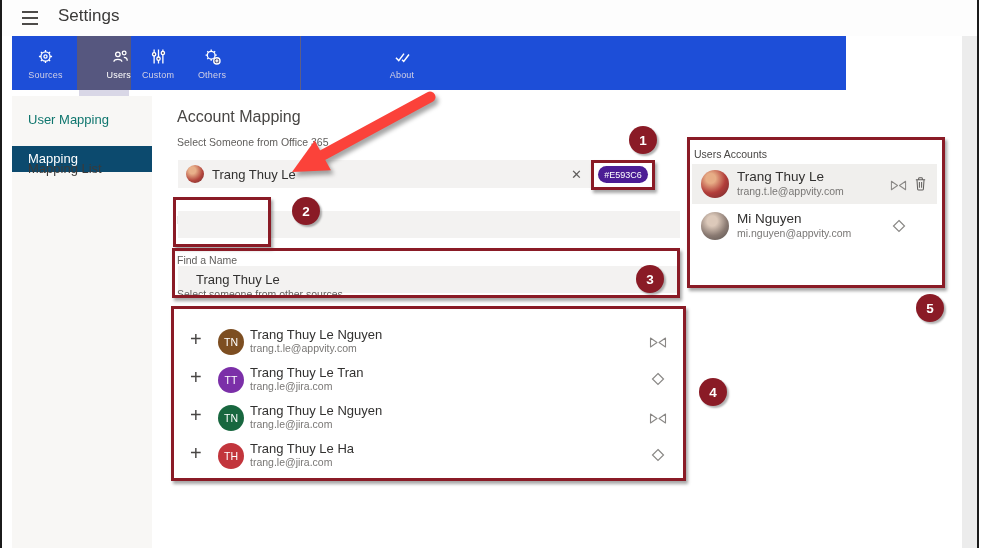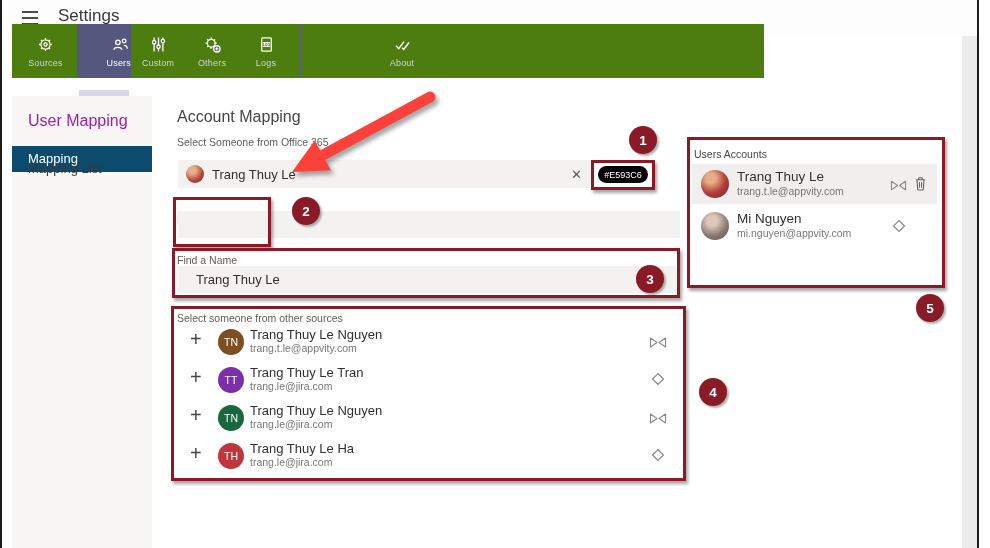--- a/index.html
+++ b/index.html
@@ -9,33 +9,33 @@
 
   
   .edge { background:#1b1b1b; }
   .gutter { background:#ececec; }
   .appheader { left:2px; top:0; width:975px; height:36px; background:#fdfdfd; }
   .hamburger { left:22px; top:11px; width:16px; height:14px; display:flex; flex-direction:column; justify-content:space-between; cursor:pointer; }
   .hamburger i { display:block; height:2px; background:#4d4b49; }
   .apptitle { left:58px; top:6px; font-size:17px; color:#3b3a39; }
 
   
-  .toolbar { left:12px; top:24px; width:752px; height:54px; background:#4d7c0f; }
+  .toolbar { left:12px; top:36px; width:834px; height:54px; background:#1d4ed8; }
   .tab { position:absolute; top:0; height:54px; display:flex; flex-direction:column; align-items:center; justify-content:center; gap:3px; cursor:pointer; }
   .tab .tlabel { font-size:9px; color:#d3d1e4; letter-spacing:.2px; }
   .tab.sel { background:#56577f; }
   .tab.sel .tlabel { color:#fff; }
   .tdivider { position:absolute; left:288px; top:0; width:1px; height:54px; background:#5d5e87; }
   .understrip { left:79px; top:90px; width:50px; height:6px; background:#d9d7e6; }
   .tbicon { display:flex; align-items:center; justify-content:center; }
   .wicon { position:absolute; top:18px; cursor:pointer; }
 
   
   .sidebar { left:12px; top:96px; width:140px; height:452px; background:#f8f7f5; }
-  .sideheading { left:28px; top:112px; font-size:16px; color:#a21caf; }
+  .sideheading { left:28px; top:112px; font-size:13px; color:#0f766e; }
   .sideitem { left:12px; width:140px; height:26px; line-height:26px; padding-left:16px; font-size:13px; color:#3b3a39; cursor:pointer; }
   .sideitem.sel { background:#0c4a6e; color:#fff; }
 
   
   .pagetitle { left:177px; top:108px; font-size:16px; font-weight:400; color:#484644; }
   .flabel { font-size:10.5px; color:#605e5c; }
   .finput { background:#f3f2f1; }
   .nametext { font-size:13px; color:#323130; }
   .emailtext { font-size:10.5px; color:#797775; }
   .chip-avatar { width:18px; height:18px; border-radius:50%; background:radial-gradient(circle at 35% 30%, #e8b08a 20%, #b2453c 60%, #6d2a2e); }
@@ -105,30 +105,20 @@
       <span class="tbicon">
         <svg viewBox="0 0 24 24" width="21" height="21" fill="none" stroke="#fff" stroke-width="1.5">
           <circle cx="10.5" cy="10.5" r="4.4"></circle>
           <path d="M14.9,10.5 h2 M10.5,14.9 v2 M6.1,10.5 h-2 M10.5,6.1 v-2 M13.6,13.6 l1.4,1.4 M7.4,13.6 l-1.4,1.4 M7.4,7.4 l-1.4,-1.4 M13.6,7.4 l1.4,-1.4"></path>
           <circle cx="17" cy="17" r="3.6" fill="#464775"></circle>
           <path d="M17,15.2 v3.6 M15.2,17 h3.6"></path>
         </svg>
       </span>
       <span class="tlabel">Others</span>
     </div>
-    <div class="tab" style="left:227px;width:54px;">
-      <span class="tbicon">
-        <svg viewBox="0 0 24 24" width="21" height="21">
-          <rect x="6.5" y="4.5" width="11" height="15" rx="1" fill="none" stroke="#fff" stroke-width="1.5"></rect>
-          <rect x="7.8" y="9.3" width="8.4" height="5.4" fill="#fff"></rect>
-          <text x="12" y="13.4" font-size="4" font-weight="bold" fill="#464775" text-anchor="middle" font-family="Liberation Sans, sans-serif">LOG</text>
-        </svg>
-      </span>
-      <span class="tlabel">Logs</span>
-    </div>
     <div class="tdivider"></div>
     <div class="tab" style="left:366px;width:48px;">
       <span class="tbicon">
         <svg viewBox="0 0 24 24" width="21" height="21" fill="none" stroke="#fff" stroke-width="1.7">
           <path d="M4.5,13.5 l3.2,3.2 6,-8"></path>
           <path d="M11.5,15.8 l1.9,1.9 6,-8"></path>
         </svg>
       </span>
       <span class="tlabel">About</span>
     </div>
@@ -151,33 +141,33 @@
   <div class="abs sideitem" style="top:156px;">Mapping List</div>
 
   <div class="abs pagetitle">Account Mapping</div>
 
   <div class="abs flabel" style="left:177px;top:136px;">Select Someone from Office 365</div>
   <div class="abs finput" style="left:178px;top:160px;width:414px;height:28px;">
     <span class="abs chip-avatar" style="left:8px;top:5px;"></span>
     <span class="abs nametext" style="left:34px;top:7px;">Trang Thuy Le</span>
     <span class="abs closeX" style="right:10px;top:7px;">✕</span>
   </div>
-  <div class="abs pill" style="left: 598px; top: 166px; width: 50px; height: 17px; background-color: #000000;">#E593C6</div>
+  <div class="abs pill" style="left: 598px; top: 166px; width: 50px; height: 17px; background-color: #4c1d95;">#E593C6</div>
 
   <div class="abs flabel" style="left:177px;top:214px;">Display Name</div>
   <div class="abs finput" style="left:178px;top:211px;width:502px;height:27px;">
     <span class="abs nametext" style="left:18px;top:6px;"></span>
   </div>
 
   <div class="abs flabel" style="left:177px;top:254px;">Find a Name</div>
   <div class="abs finput" style="left:178px;top:266px;width:502px;height:27px;">
     <span class="abs nametext" style="left:18px;top:6px;">Trang Thuy Le</span>
   </div>
 
-  <div class="abs flabel" style="left:177px;top:312px;text-align:right;">Select someone from other sources</div>
+  <div class="abs flabel" style="left:177px;top:288px;text-align:right;">Select someone from other sources</div>
 
   <div class="abs" style="left:178px;top:323px;width:500px;height:38px;">
     <span class="abs plus" style="left:12px;top:5px;">+</span>
     <span class="abs initials-avatar" style="left: 40px; top: 6px; background-color: rgb(125, 78, 33);">TN</span>
     <span class="abs nametext" style="left:72px;top:4px;">Trang Thuy Le Nguyen</span>
     <span class="abs emailtext" style="left:72px;top:19px;">trang.t.le@appvity.com</span>
     <span class="abs" style="left:471px;top:12px;">
       <svg viewBox="0 0 18 13" width="18" height="13" fill="none" stroke="#8a8886" stroke-width="1.1" stroke-linejoin="round">
           <path d="M1.5,2 L8,6.5 L1.5,11 Z M16.5,2 L10,6.5 L16.5,11 Z"></path>
         </svg>

